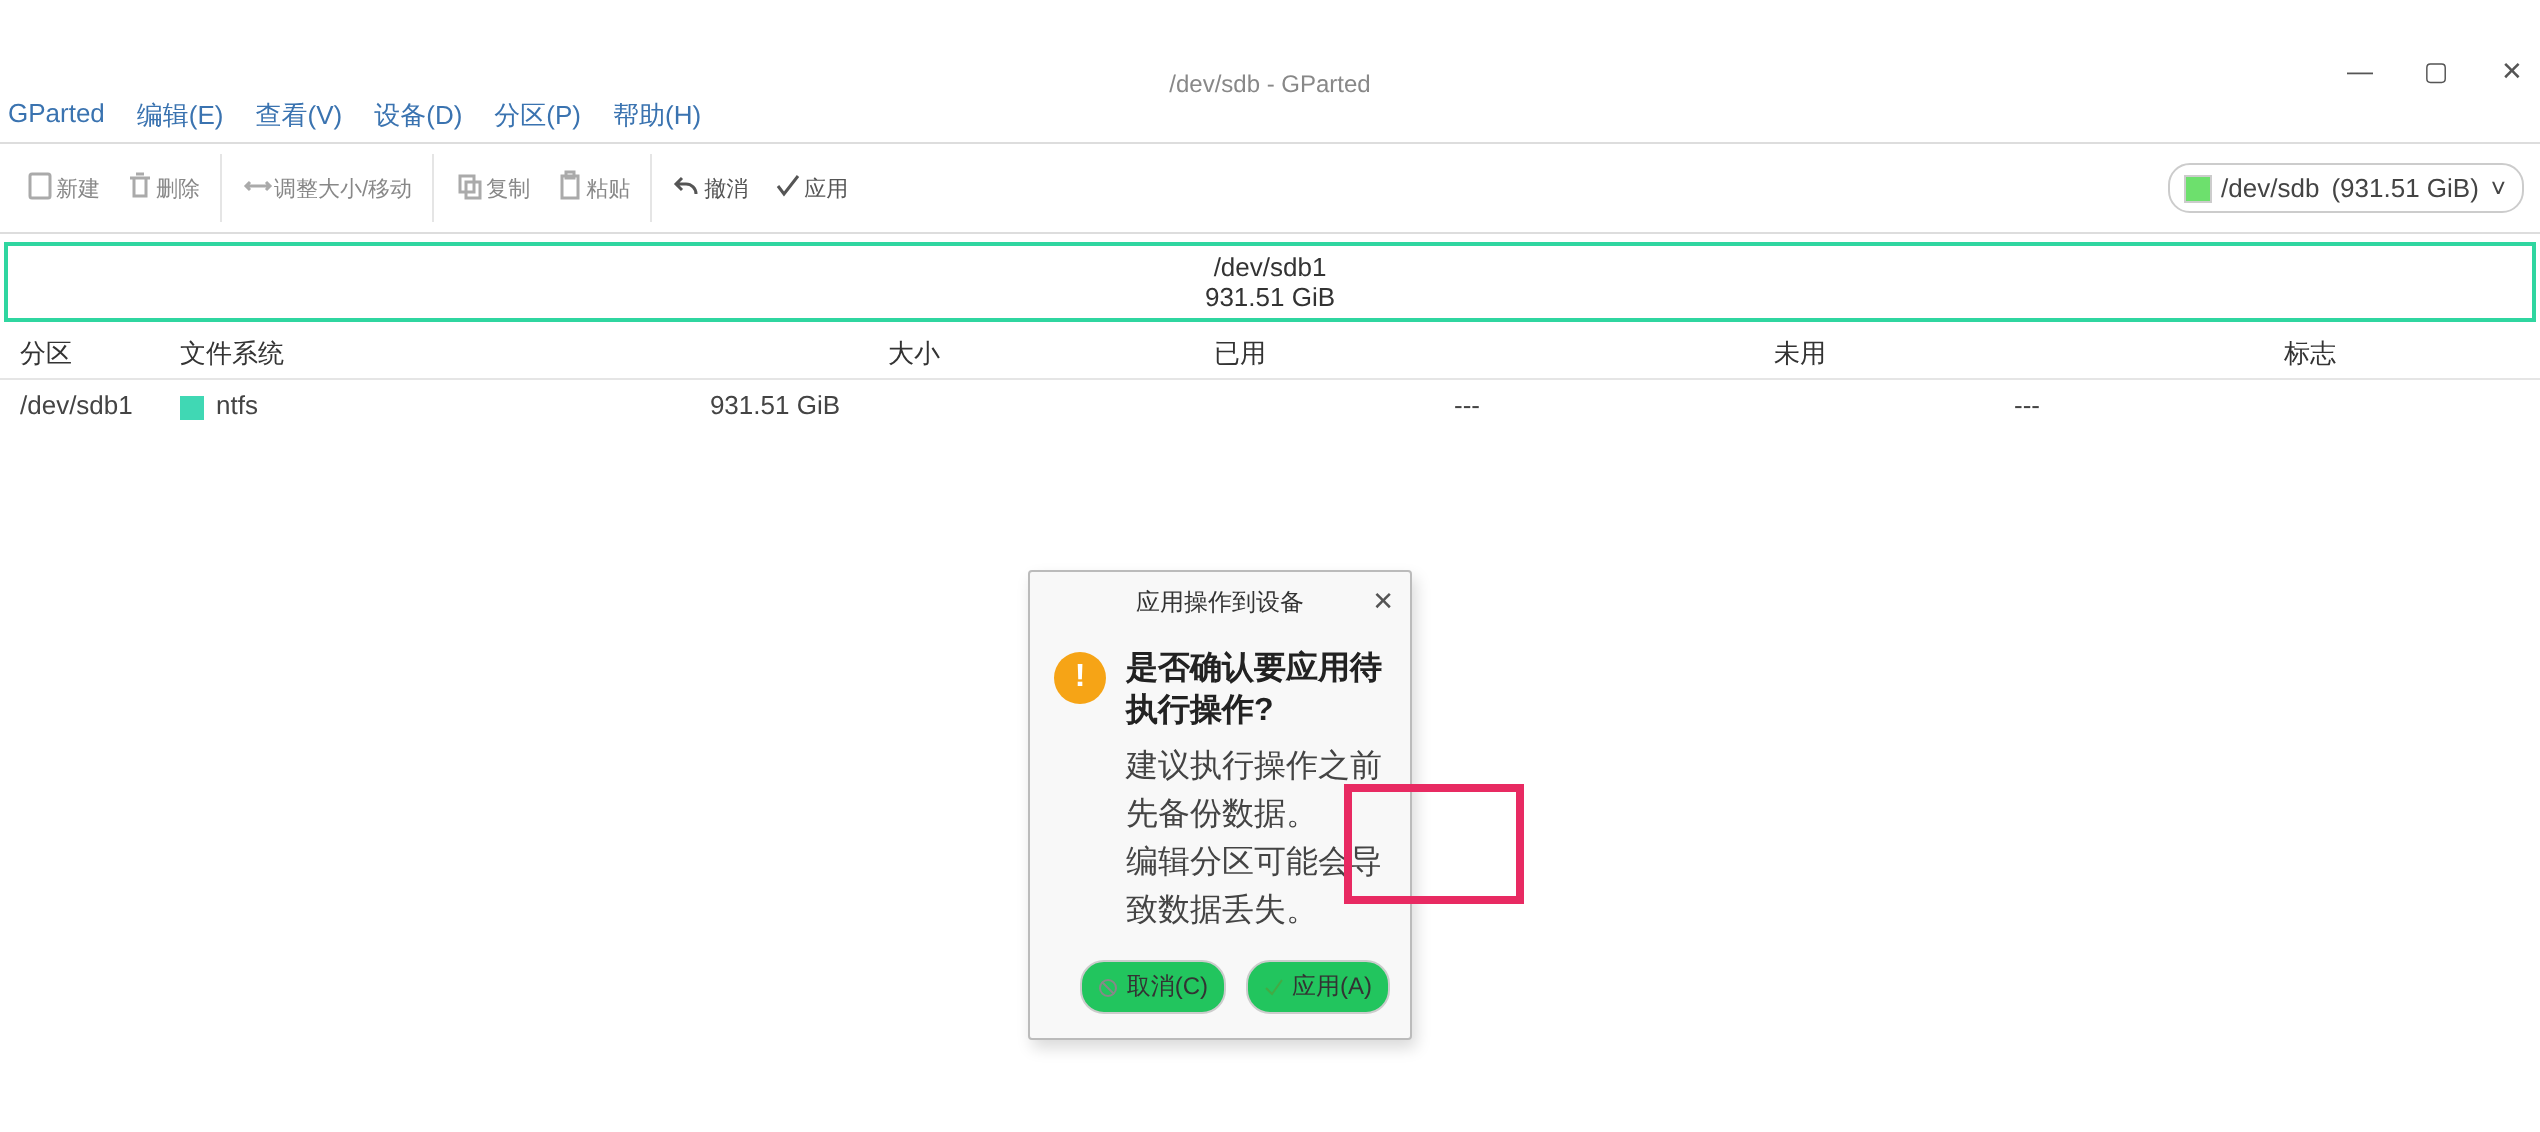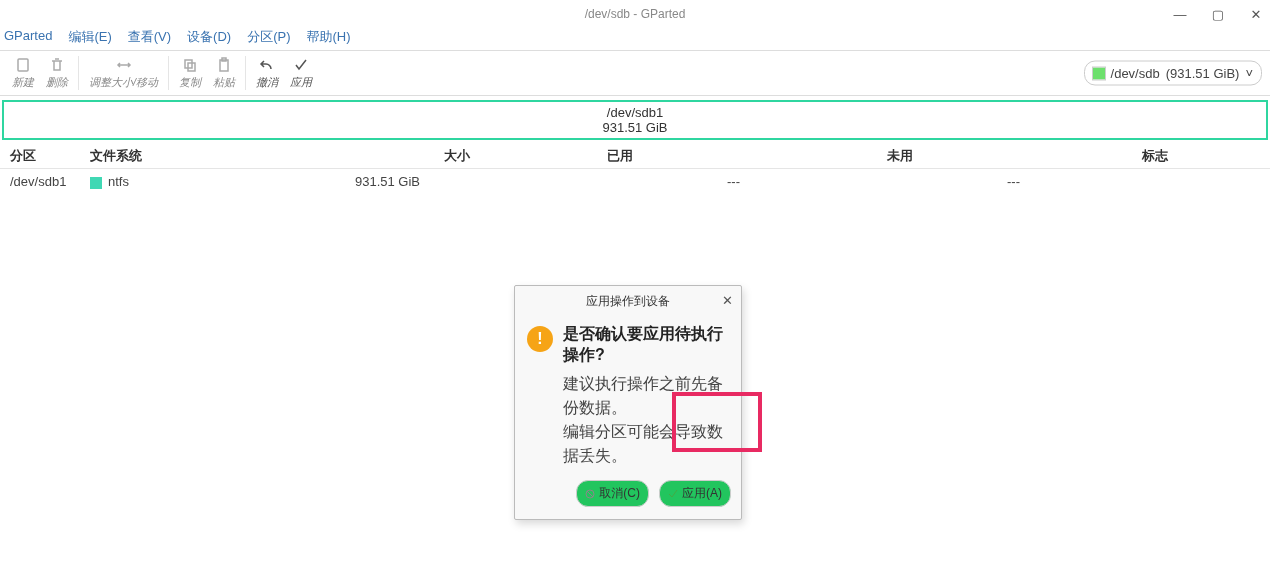--- a/index.html
+++ b/index.html
@@ -1,52 +1,52 @@
 <!DOCTYPE html>
 <html><head>
   <meta charset="utf-8">
   <style>
     * { box-sizing: border-box; margin: 0; padding: 0; font-family: "Segoe UI", "Microsoft YaHei", sans-serif; }
     body { width: 1270px; height: 566px; background: #fff; overflow: hidden; position: relative; }
 
     
-    .titlebar { height: 28px; display: flex; align-items: center; justify-content: center; position: relative; color: #888; font-size: 12px; }
+    .titlebar { height: 28px; display: flex; align-items: flex-end; justify-content: center; position: relative; color: #888; font-size: 12px; margin-top: 21px; }
     .titlebar .controls { position: absolute; right: 4px; top: 0; display: flex; gap: 18px; height: 28px; align-items: center; color: #555; font-size: 13px; }
     .titlebar .controls span { cursor: pointer; width: 20px; text-align: center; }
 
     
     .menubar { height: 22px; display: flex; align-items: flex-start; gap: 16px; padding: 0 4px; color: #3a73b0; font-size: 13px; }
     .menubar span { cursor: pointer; }
 
     
     .toolbar { height: 46px; border-top: 1px solid #ddd; border-bottom: 1px solid #ddd; display: flex; align-items: center; padding: 0 6px; color: #888; font-size: 11px; position: relative; }
-    .toolbar .tool { display: flex; flex-direction: column; align-items: center; justify-content: center; padding: 2px 6px; min-width: 28px; font-style: italic; }
+    .toolbar .tool { display: flex; flex-direction: row; align-items: center; justify-content: center; padding: 2px 6px; min-width: 28px; }
     .toolbar .tool svg { width: 16px; height: 16px; stroke: #aaa; fill: none; stroke-width: 1.5; margin-bottom: 2px; }
     .toolbar .tool.active { color: #555; }
     .toolbar .tool.active svg { stroke: #555; }
     .toolbar .sep { width: 1px; height: 34px; background: #e5e5e5; margin: 0 4px; }
 
     .device-select { position: absolute; right: 8px; top: 50%; transform: translateY(-50%); display: flex; align-items: center; gap: 6px; color: #444; font-size: 13px; border: 1px solid #ccc; padding: 4px 8px; border-radius: 11px; cursor: pointer; }
     .device-select .swatch { width: 12px; height: 12px; background: #6de06d; outline: 1px solid #ccc; }
 
     
     .part-bar { margin: 4px 2px 4px 2px; height: 40px; border: 2px solid #2fd6a0; display: flex; align-items: center; justify-content: center; flex-direction: column; font-size: 13px; color: #333; }
 
     
     .tbl { width: 100%; font-size: 13px; border-collapse: collapse; }
-    .tbl th { text-align: left; font-weight: 700; color: #333; padding: 3px 10px; border-bottom: 1px solid #e5e5e5; }
+    .tbl th { text-align: left; font-weight: 400; color: #333; padding: 3px 10px; border-bottom: 1px solid #e5e5e5; }
     .tbl th.c2{ width: 120px; }
     .tbl th.c3{ width: 280px; }
     .tbl th.c4{ width: 280px; text-align: center;}
     .tbl th.c5{ width: 280px; text-align: center;}
     .tbl th.c6{ text-align: center;}
     .tbl td { padding: 5px 10px; color: #444; }
     .tbl td.center { text-align: center; }
     .fs-swatch { display: inline-block; width: 12px; height: 12px; background: #40d8b4; margin-right: 6px; vertical-align: middle; }
-    .modal { position: absolute; left: 514px; top: 285px; width: 228px; background: #f8f8f8; border: 1px solid #bbb; box-shadow: 2px 4px 8px rgba(0,0,0,0.15); border-radius: 2px; }
+    .modal { position: absolute; left: 514px; top: 285px; width: 192px; background: #f8f8f8; border: 1px solid #bbb; box-shadow: 2px 4px 8px rgba(0,0,0,0.15); border-radius: 2px; }
     .modal .titleline { height: 30px; display: flex; align-items: center; justify-content: center; position: relative; color: #333; font-size: 12px; }
     .modal .titleline .close { position: absolute; right: 8px; top: 7px; cursor: pointer; color: #555; font-size: 13px; }
     .modal .body { display: flex; padding: 8px 12px 6px 12px; gap: 10px; }
     .modal .warn-icon { width: 26px; height: 26px; background: #f6a416; border-radius: 50%; color: #fff; display: flex; align-items: center; justify-content: center; font-weight: bold; font-size: 16px; flex-shrink: 0; margin-top: 2px; }
     .modal .msg { font-size: 16px; color: #222; }
     .modal .msg .sub { color: #444; margin-top: 6px; line-height: 1.5; }
     .modal .buttons { display: flex; justify-content: flex-end; gap: 10px; padding: 6px 10px 12px 10px; }
     .modal .buttons button { font-size: 12px; padding: 4px 8px; background: #22c55e; border: 1px solid #ccc; border-radius: 12px; cursor: pointer; display: flex; align-items: center; gap: 4px; color: #333; }
     .modal .buttons button svg { width: 10px; height: 10px; }
 

